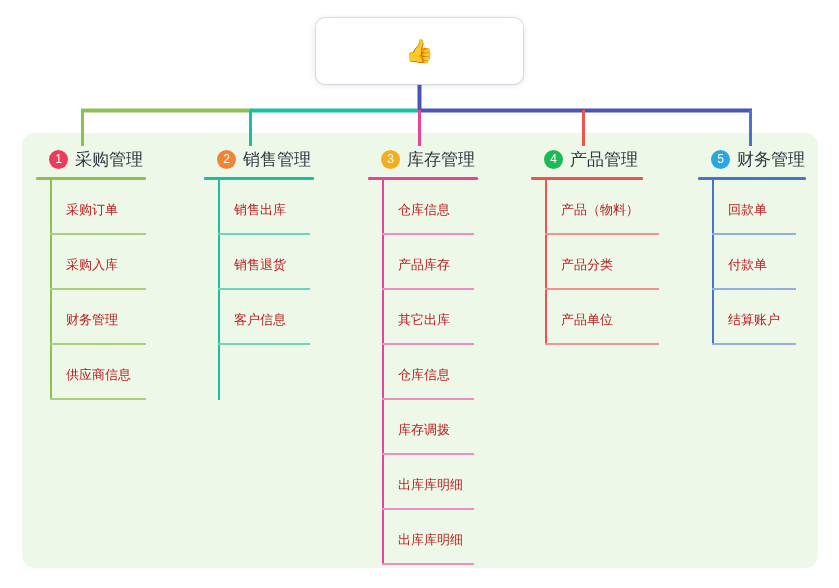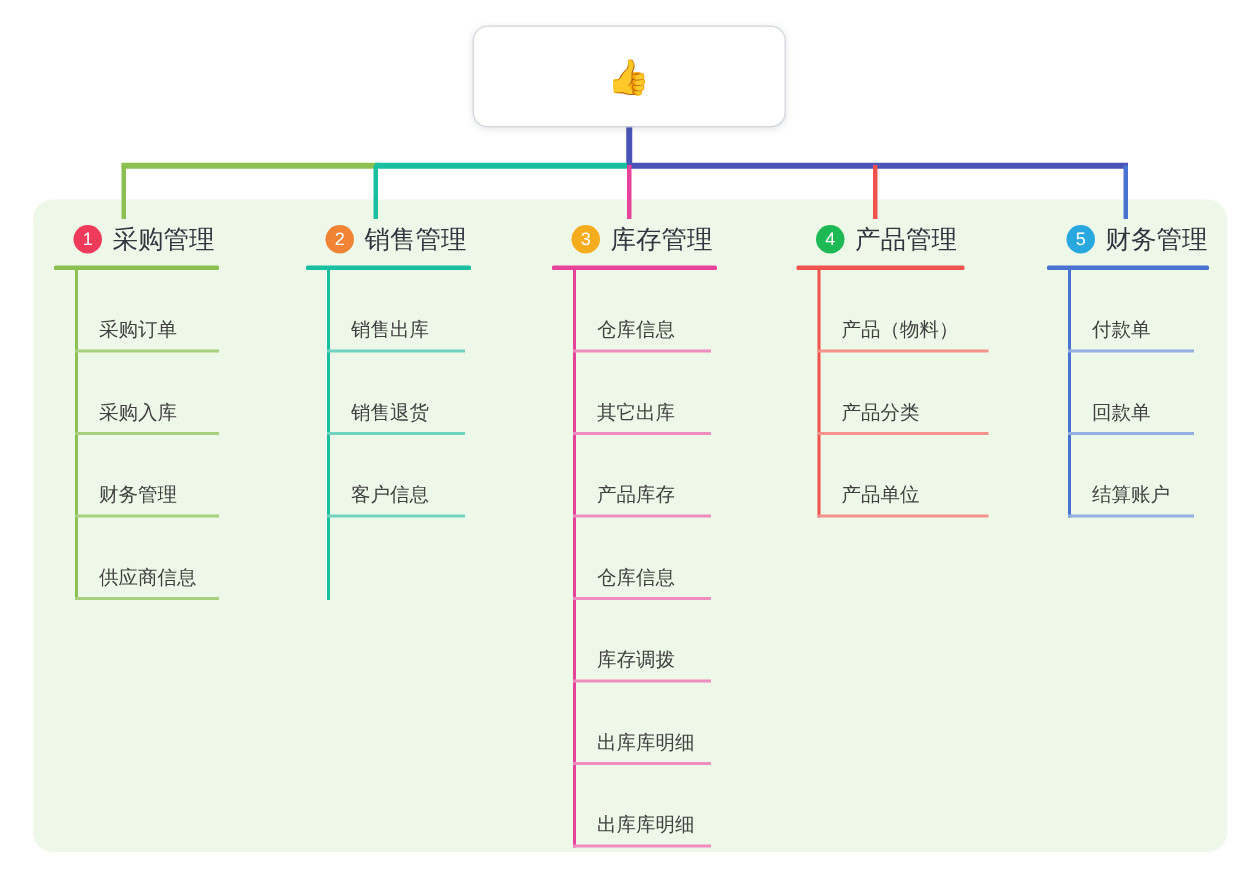--- a/index.html
+++ b/index.html
@@ -116,23 +116,23 @@
     width: 2px;
   }
   .child {
     position: relative;
     height: 55px;
     box-sizing: border-box;
   }
   .child-label {
     position: absolute;
     left: 30px;
-    bottom: 6px;
+    bottom: 16px;
     font-size: 13px;
-    color: #404040;
+    color: #b91c1c;
     white-space: nowrap;
   }
   .child-rule {
     position: absolute;
     left: 14px;
     bottom: 0;
     height: 2px;
   }
 </style>
 </head>
@@ -216,25 +216,25 @@
           <span class="branch-label">库存管理</span>
         </div>
         <div class="branch-rule" style="background: rgb(232, 67, 154); width: 110px;"></div>
         <div class="children">
           <div class="trunk" style="background: rgb(232, 67, 154); height: 385px;"></div>
           <div class="child">
             <span class="child-label">仓库信息</span>
             <div class="child-rule" style="background: rgb(239, 140, 192); width: 92px;"></div>
           </div>
           <div class="child">
+            <span class="child-label">产品库存</span>
+            <div class="child-rule" style="background: rgb(239, 140, 192); width: 92px;"></div>
+          </div>
+          <div class="child">
             <span class="child-label">其它出库</span>
-            <div class="child-rule" style="background: rgb(239, 140, 192); width: 92px;"></div>
-          </div>
-          <div class="child">
-            <span class="child-label">产品库存</span>
             <div class="child-rule" style="background: rgb(239, 140, 192); width: 92px;"></div>
           </div>
           <div class="child">
             <span class="child-label">仓库信息</span>
             <div class="child-rule" style="background: rgb(239, 140, 192); width: 92px;"></div>
           </div>
           <div class="child">
             <span class="child-label">库存调拨</span>
             <div class="child-rule" style="background: rgb(239, 140, 192); width: 92px;"></div>
           </div>
@@ -272,28 +272,28 @@
       </div>
       <div class="branch" style="left: 698px;">
         <div class="branch-head">
           <span class="badge" style="background: rgb(41, 168, 224);">5</span>
           <span class="branch-label">财务管理</span>
         </div>
         <div class="branch-rule" style="background: rgb(74, 114, 208); width: 108px;"></div>
         <div class="children">
           <div class="trunk" style="background: rgb(74, 114, 208); height: 165px;"></div>
           <div class="child">
+            <span class="child-label">回款单</span>
+            <div class="child-rule" style="background: rgb(147, 174, 224); width: 84px;"></div>
+          </div>
+          <div class="child">
             <span class="child-label">付款单</span>
             <div class="child-rule" style="background: rgb(147, 174, 224); width: 84px;"></div>
           </div>
           <div class="child">
-            <span class="child-label">回款单</span>
-            <div class="child-rule" style="background: rgb(147, 174, 224); width: 84px;"></div>
-          </div>
-          <div class="child">
             <span class="child-label">结算账户</span>
             <div class="child-rule" style="background: rgb(147, 174, 224); width: 84px;"></div>
           </div>
         </div>
       </div>
     </div>
 
 </div>
 
 </body></html>

